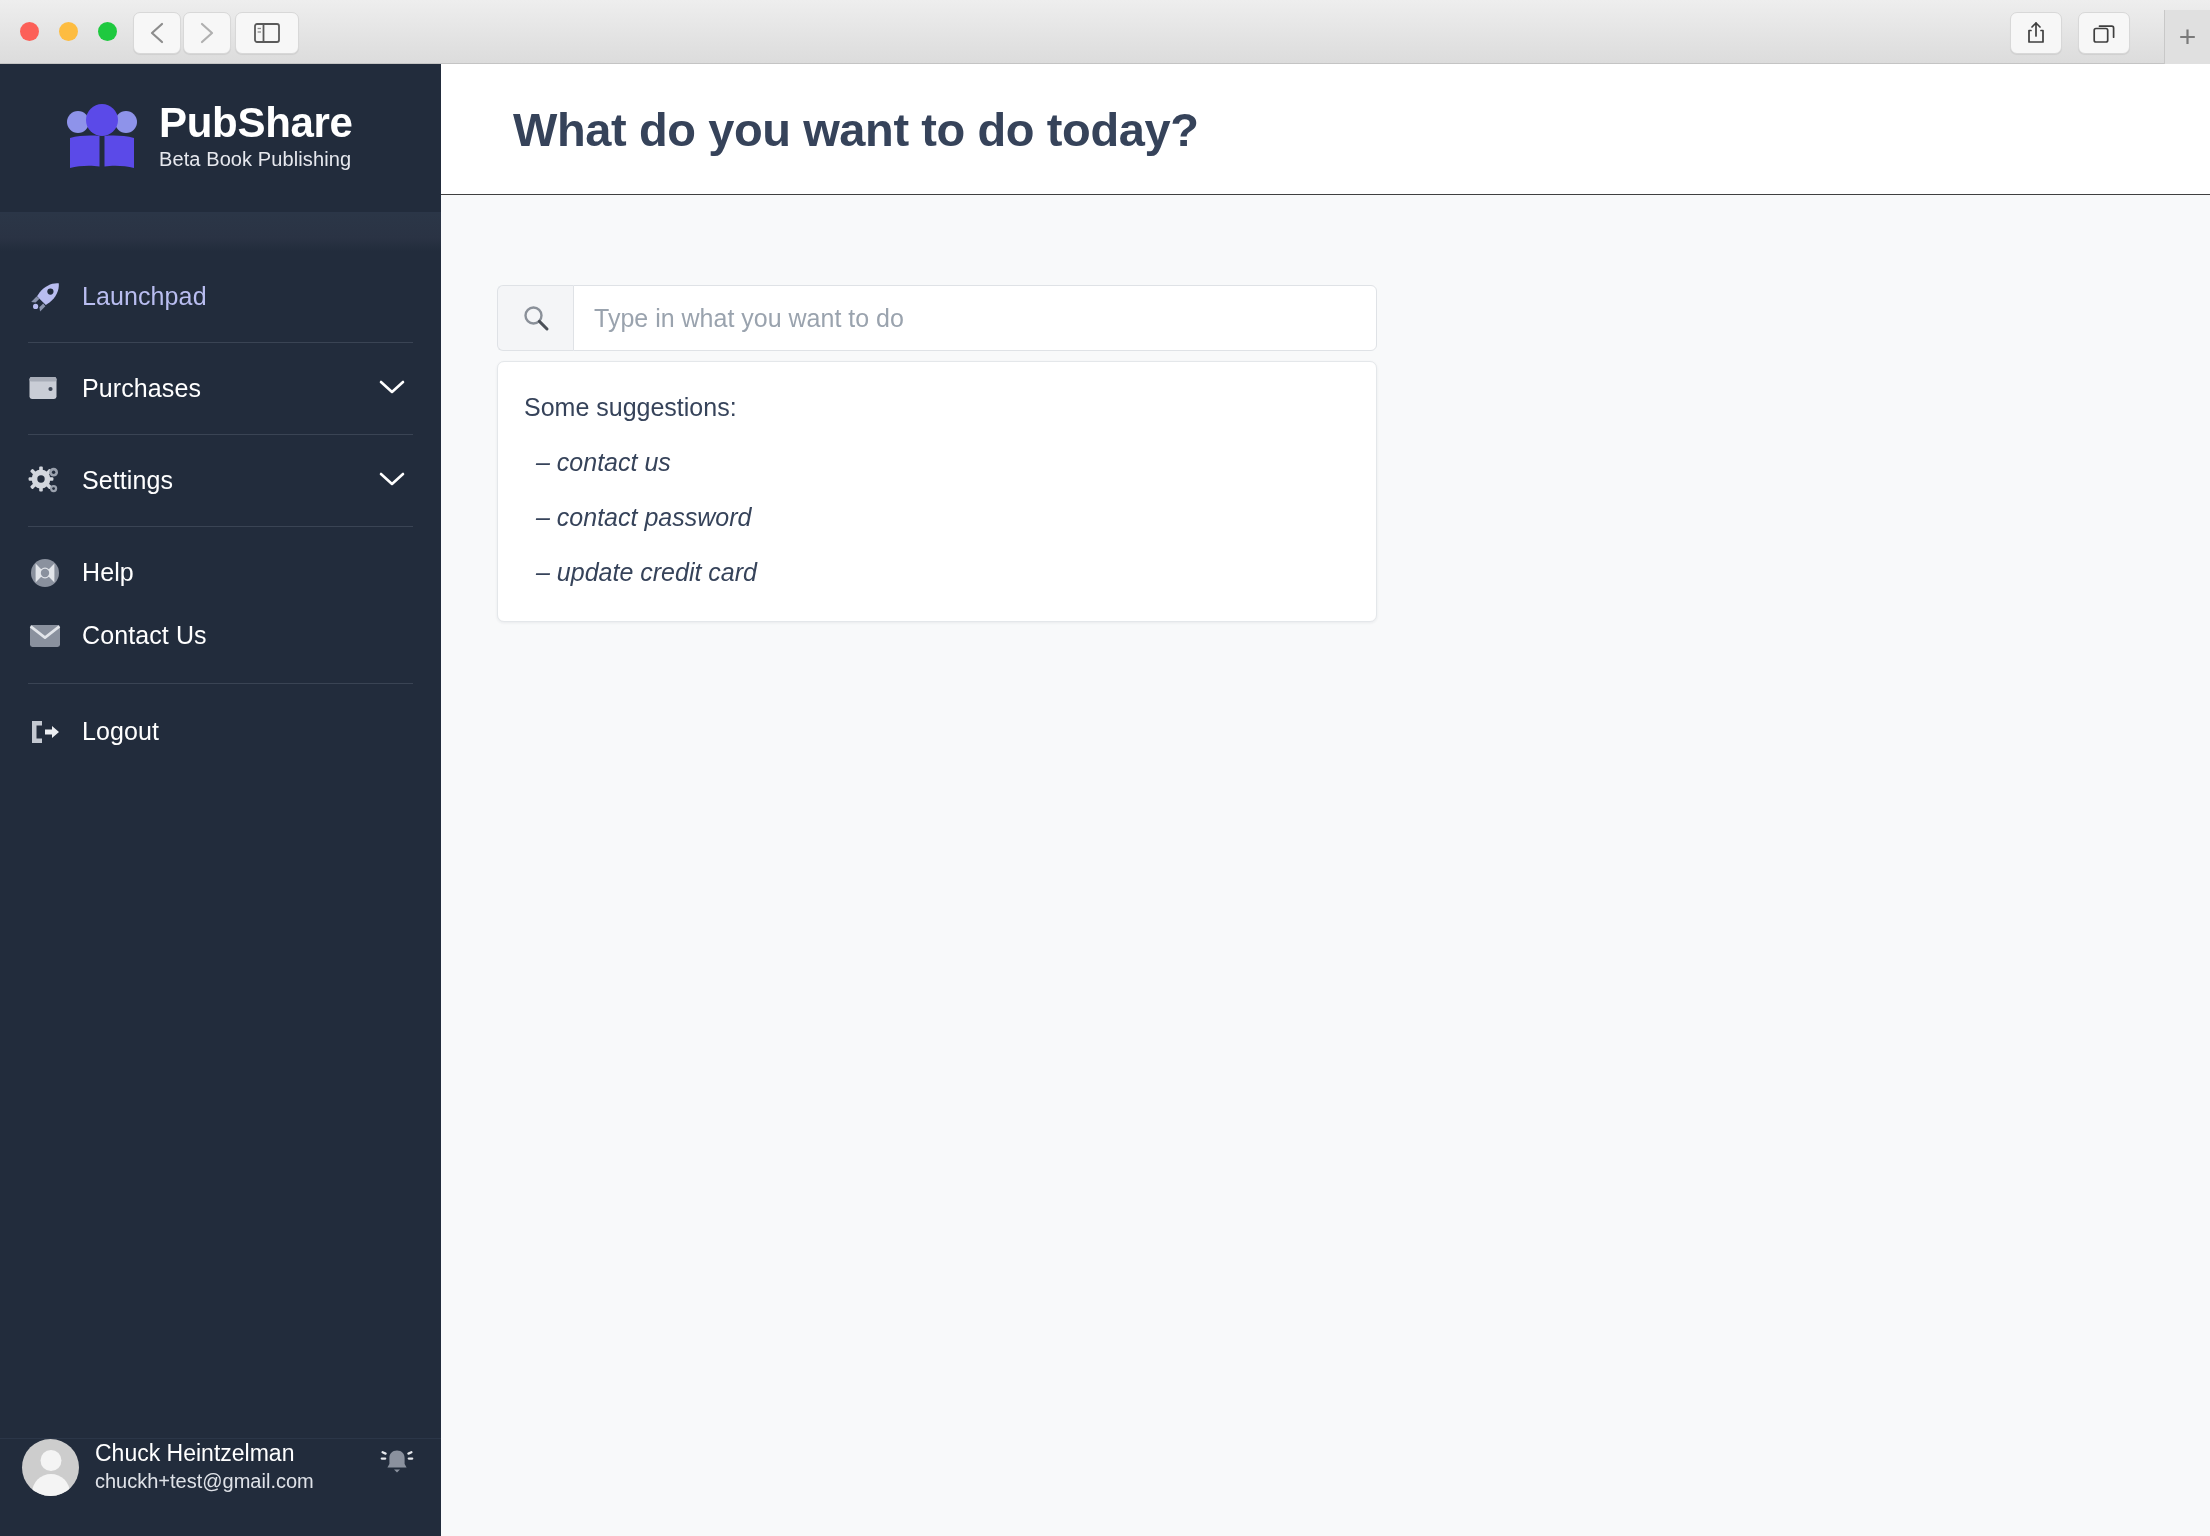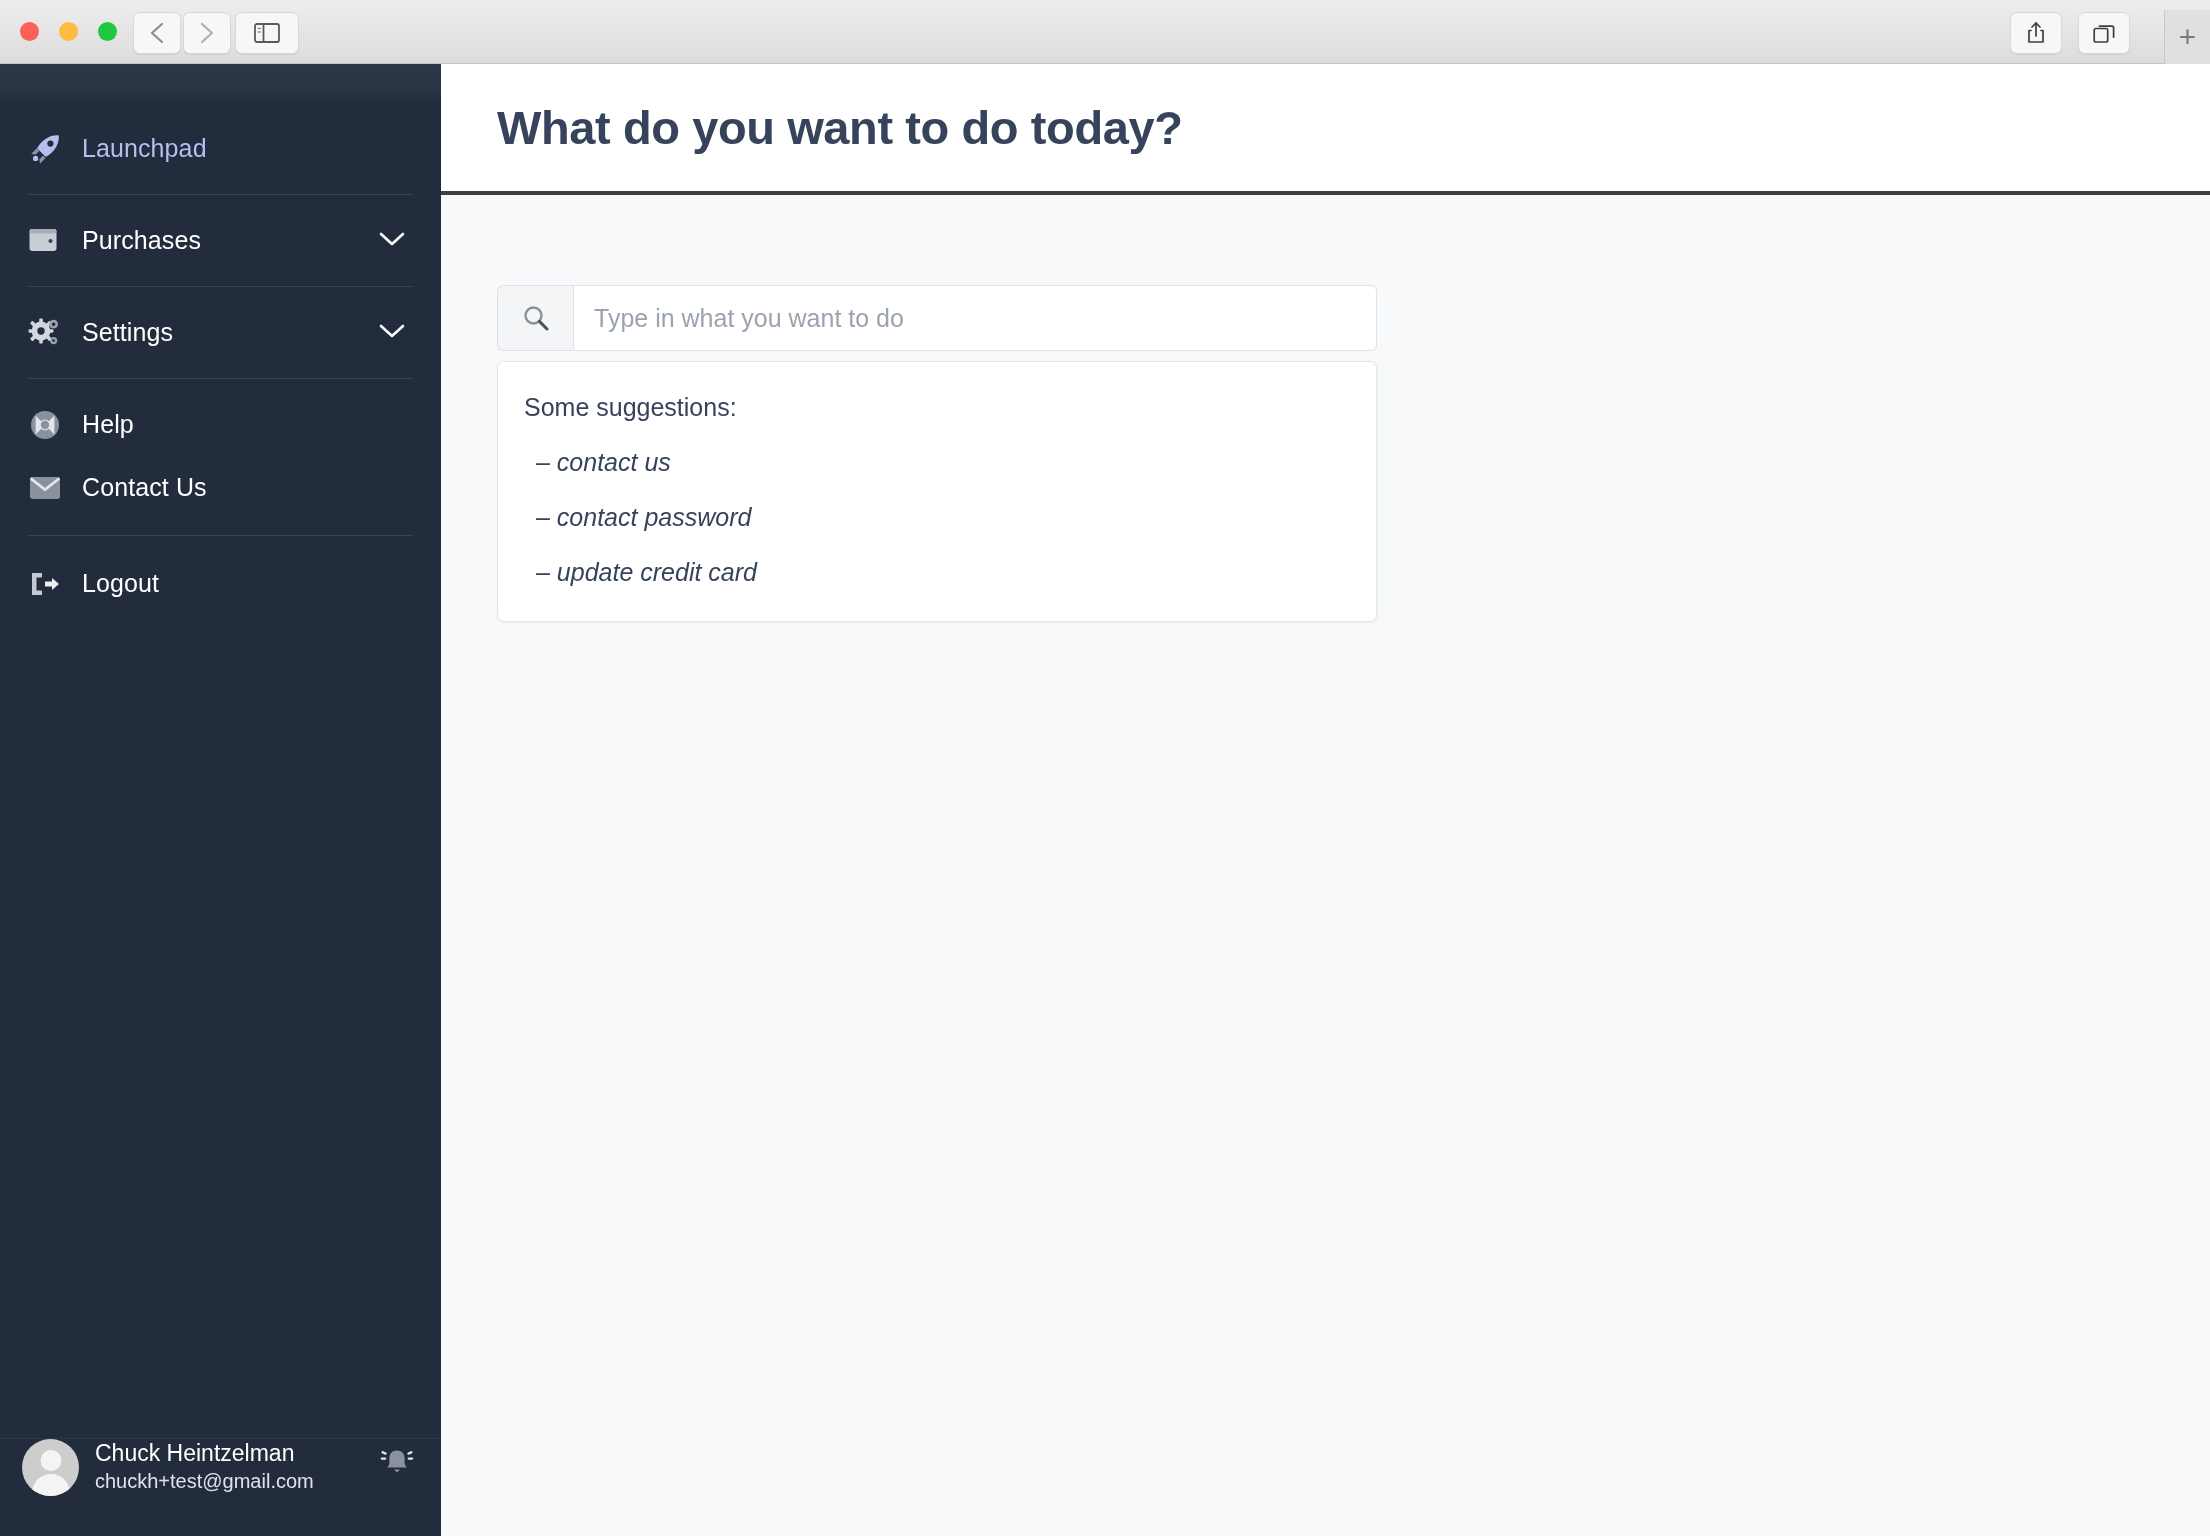--- a/index.html
+++ b/index.html
@@ -245,24 +245,24 @@
   .main {
     position: absolute;
     left: 441px; top: 0;
     width: 1769px;
     height: 1472px;
     background: #f8f9fa;
   }
   .page-header {
     height: 131px;
     background: #ffffff;
-    border-bottom: 4px solid #404040;
-    display: flex;
-    align-items: center;
-    padding-left: 56px;
+    border-bottom: 1px solid #404040;
+    display: flex;
+    align-items: center;
+    padding-left: 72px;
     box-sizing: border-box;
   }
   .page-title {
     font-size: 47px;
     font-weight: bold;
     color: #36435a;
     letter-spacing: -0.4px;
   }
 
   .content {
@@ -374,20 +374,33 @@
 
   <div class="newtab-btn">
     <span>+</span>
   </div>
 </div>
 
 <div class="app">
 
   <div class="sidebar">
 
+    <div class="brand">
+      <svg class="brand-mark" viewBox="0 0 78 72">
+        <circle cx="15" cy="20" r="11" fill="#8e93ea"></circle>
+        <circle cx="63" cy="20" r="11" fill="#8e93ea"></circle>
+        <circle cx="39" cy="18" r="16" fill="#5b4ae8"></circle>
+        <path d="M36.5 34 C28 33 16 33.5 7 36 L7 66 C16 63.5 28 63 36.5 64.5 Z" fill="#5b4ae8"></path>
+        <path d="M41.5 34 C50 33 62 33.5 71 36 L71 66 C62 63.5 50 63 41.5 64.5 Z" fill="#5b4ae8"></path>
+      </svg>
+      <div class="brand-text">
+        <div class="brand-name">PubShare</div>
+        <div class="brand-tagline">Beta Book Publishing</div>
+      </div>
+    </div>
 
     <div class="brand-divider"></div>
 
     <div class="nav">
 
       <div class="nav-group">
         <div class="nav-item active">
           <span class="nav-icon">
             <svg width="34" height="34" viewBox="0 0 34 34">
               <path d="M30.5 3.2 C24 2.6 16.5 6 11.8 12.2 L9 16.2 L17.8 25 L21.8 22.2 C28 17.5 31.4 10 30.8 3.5 Z" fill="#b9bdf0"></path>

